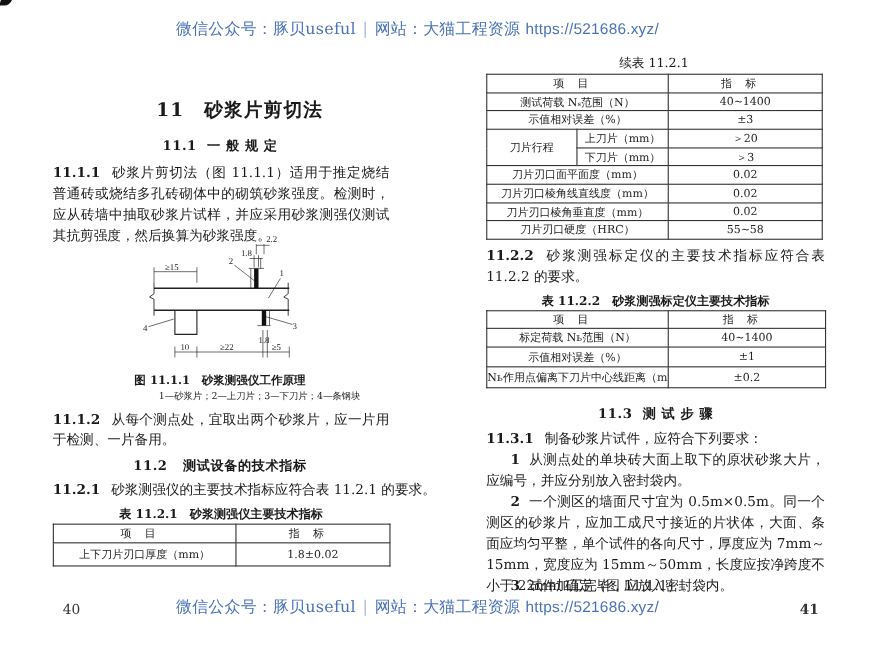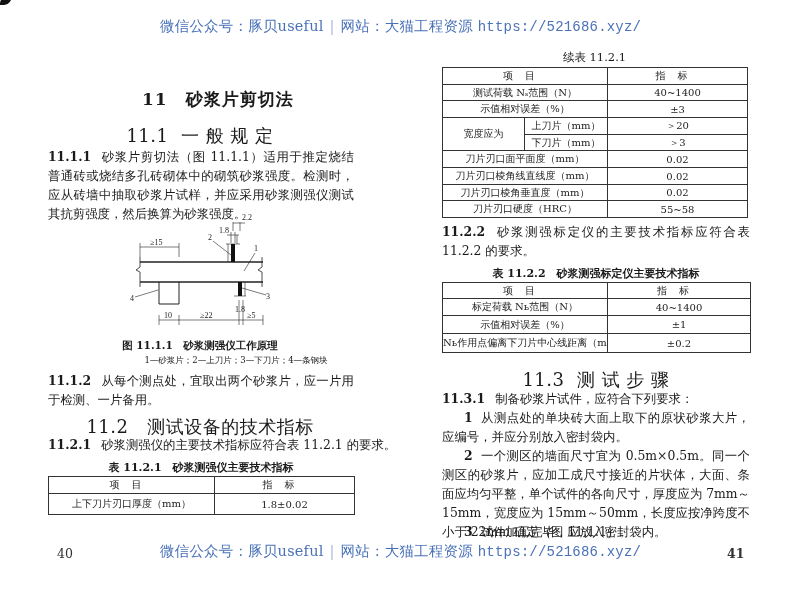--- a/index.html
+++ b/index.html
@@ -7,23 +7,23 @@
     width: 800px; height: 591px; position: relative; overflow: hidden;
     background: #ffffff; color: #1a1a1a;
     font-family: "DejaVu Serif", "Liberation Serif", serif;
   }
   .abs { position: absolute; }
   .wm {
     position: absolute; color: #4a72b8; font-size: 14.5px; white-space: nowrap;
     font-family: "DejaVu Serif", "Liberation Serif", serif; letter-spacing: 0.2px;
   }
   .wm .sep { color: #a8b8d8; padding: 0 6px; }
-  .wm .url { font-family: Liberation Mono, monospace; font-size: 14px; }
+  .wm .url { font-family: Liberation Sans, sans-serif; font-size: 14px; }
   .chap-title { font-size: 17px; font-weight: bold; letter-spacing: 1px; white-space: nowrap; }
-  .sec-title { font-size: 18px; font-weight: normal; white-space: nowrap; letter-spacing: 0.5px; }
+  .sec-title { font-size: 12px; font-weight: bold; white-space: nowrap; letter-spacing: 0.5px; }
   .para { font-size: 12.4px; line-height: 19px; text-align: justify; }
   .para b { font-weight: bold; margin-right: 10px; }
   .tbl-cap { font-size: 11px; font-weight: bold; white-space: nowrap; text-align: center; }
   .fig-cap { font-size: 10.5px; font-weight: bold; white-space: nowrap; text-align: center; }
   .fig-sub { font-size: 8.5px; white-space: nowrap; text-align: center; }
   table.t {
     position: absolute; border-collapse: collapse; border: 1.6px solid #222;
     font-size: 10px; table-layout: fixed;
   }
   table.t td {
@@ -160,21 +160,21 @@
   </tr>
   <tr style="height:16px;">
     <td colspan="2">测试荷载 Nₛ范围（N）</td>
     <td>40~1400</td>
   </tr>
   <tr style="height:17px;">
     <td colspan="2">示值相对误差（%）</td>
     <td>±3</td>
   </tr>
   <tr style="height:17px;">
-    <td rowspan="2">宽度应为</td>
+    <td rowspan="2">刀片行程</td>
     <td>上刀片（mm）</td>
     <td>＞20</td>
   </tr>
   <tr style="height:16px;">
     <td>下刀片（mm）</td>
     <td>＞3</td>
   </tr>
   <tr style="height:17px;padding-left:41px;">
     <td colspan="2">刀片刃口面平面度（mm）</td>
     <td>0.02</td>

